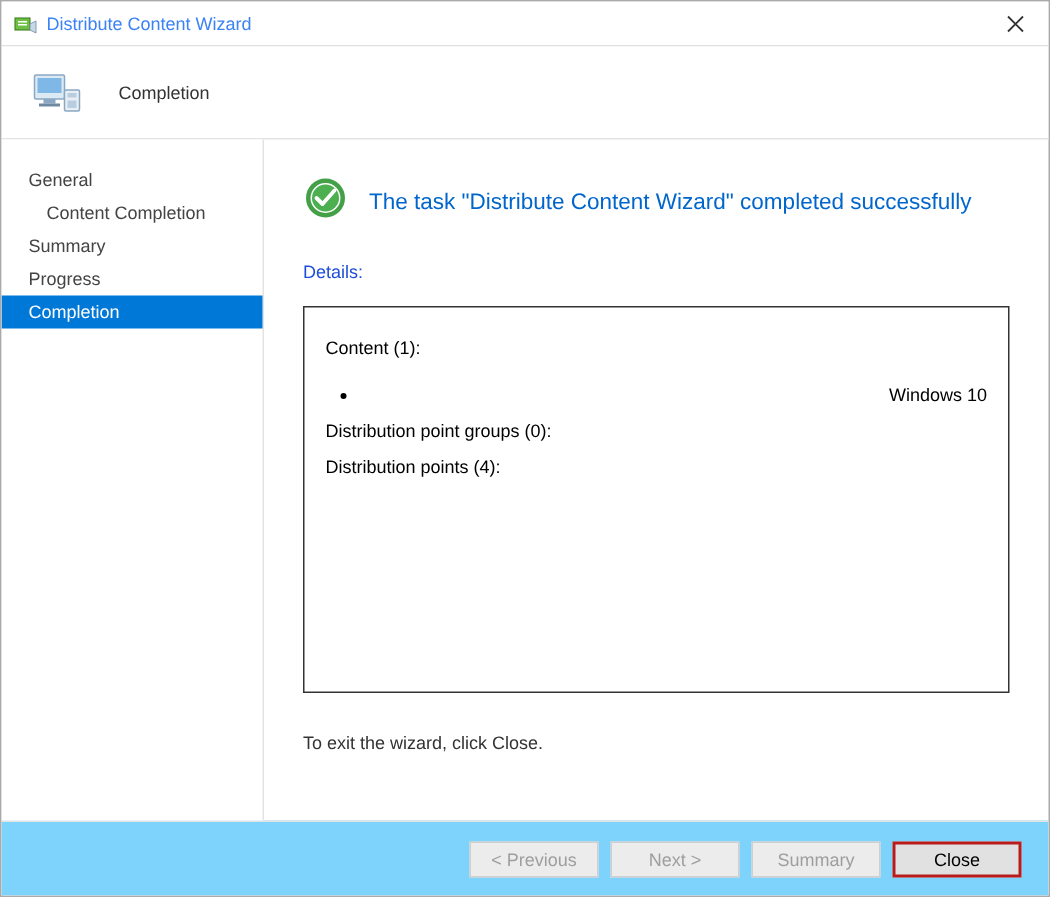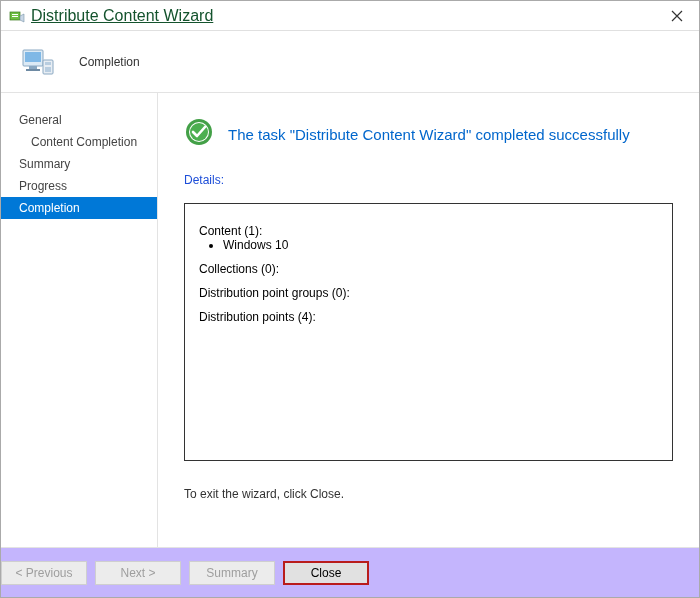--- a/index.html
+++ b/index.html
@@ -1,49 +1,49 @@
 <!DOCTYPE html>
 <html><head>
   <meta charset="utf-8">
   <style>
     * { margin: 0; padding: 0; box-sizing: border-box; font-family: "Segoe UI", Tahoma, sans-serif; }
     body { width: 700px; height: 598px; background: #fff; border: 1px solid #aaa; overflow: hidden; }
 
     
     .titlebar { height: 30px; display: flex; align-items: center; padding: 0 0 0 8px; background: #fff; border-bottom: 1px solid #e0e0e0; }
     .titlebar-icon { width: 16px; height: 16px; margin-right: 6px; }
-    .titlebar-text { font-size: 16px; color: #14532d; flex: 1; text-decoration: underline; }
+    .titlebar-text { font-size: 12px; color: #3b82f6; flex: 1; }
     .titlebar-close { width: 45px; height: 30px; display: flex; align-items: center; justify-content: center; cursor: pointer; }
 
     
     .banner { height: 62px; border-bottom: 1px solid #e3e3e3; display: flex; align-items: center; padding-left: 18px; background: #fff; }
     .banner-icon { width: 40px; height: 40px; margin-right: 20px; }
     .banner-title { font-size: 12px; color: #333; }
 
     
     .body { display: flex; height: calc(100% - 30px - 62px - 50px); }
 
     
-    .sidebar { width: 157px; border-right: 1px solid #e3e3e3; background: #fff; padding-top: 16px; }
+    .sidebar { width: 175px; border-right: 1px solid #e3e3e3; background: #fff; padding-top: 16px; }
     .side-item { font-size: 12px; padding: 4px 0 4px 18px; color: #444; cursor: default; }
     .side-item.sub { padding-left: 30px; }
     .side-item.active { background: #0078d7; color: #fff; }
 
     
     .content { flex: 1; padding: 24px 26px 0 26px; }
     .status-row { display: flex; align-items: center; gap: 14px; margin-bottom: 22px; }
     .status-msg { font-size: 15px; color: #0066cc; }
     .details-label { font-size: 12px; color: #1d4ed8; margin-bottom: 16px; }
     .details-box { border: 1px solid #333; height: 258px; padding: 20px 14px; font-size: 12px; color: #000; overflow: auto; }
     .details-box .grp { margin-bottom: 10px; }
-    .details-box ul { list-style: disc; padding-left: 24px; margin-top: 0; }
+    .details-box ul { list-style: disc; padding-left: 24px; margin-top: 17px; text-align: right; }
     .footer-note { font-size: 12px; color: #333; margin-top: 26px; }
 
     
-    .buttonbar { height: 50px; border-top: 1px solid #e3e3e3; display: flex; align-items: center; gap: 8px; padding-right: 18px; background: #c4b5fd; }
+    .buttonbar { height: 50px; border-top: 1px solid #e3e3e3; display: flex; align-items: center; justify-content: flex-end; gap: 8px; padding-right: 18px; background: #7dd3fc; }
     .btn { width: 86px; height: 24px; font-size: 12px; background: #e1e1e1; border: 1px solid #adadad; color: #333; cursor: pointer; }
     .btn:disabled { color: #9e9e9e; background: #ececec; border-color: #cfcfcf; cursor: default; }
     .btn.primary { border: 2px solid #b91c1c; background: #e1e1e1; color: #000; }
   </style>
 </head>
 <body>
 
 <div class="titlebar">
   <span class="titlebar-icon">
     <svg viewBox="0 0 16 16" width="16" height="16">
@@ -101,23 +101,20 @@
 
     <div class="details-label">Details:</div>
     <div class="details-box" id="details-box">
         <div class="grp">
           <div>Content (1):</div>
           <ul>
             <li>Windows 10</li>
           </ul>
         </div>
         <div class="grp">
-          <div>Collections (0):</div>
-        </div>
-        <div class="grp">
           <div>Distribution point groups (0):</div>
         </div>
         <div class="grp">
           <div>Distribution points (4):</div>
         </div>
       </div>
 
     <div class="footer-note">To exit the wizard, click Close.</div>
   </div>
 </div>

